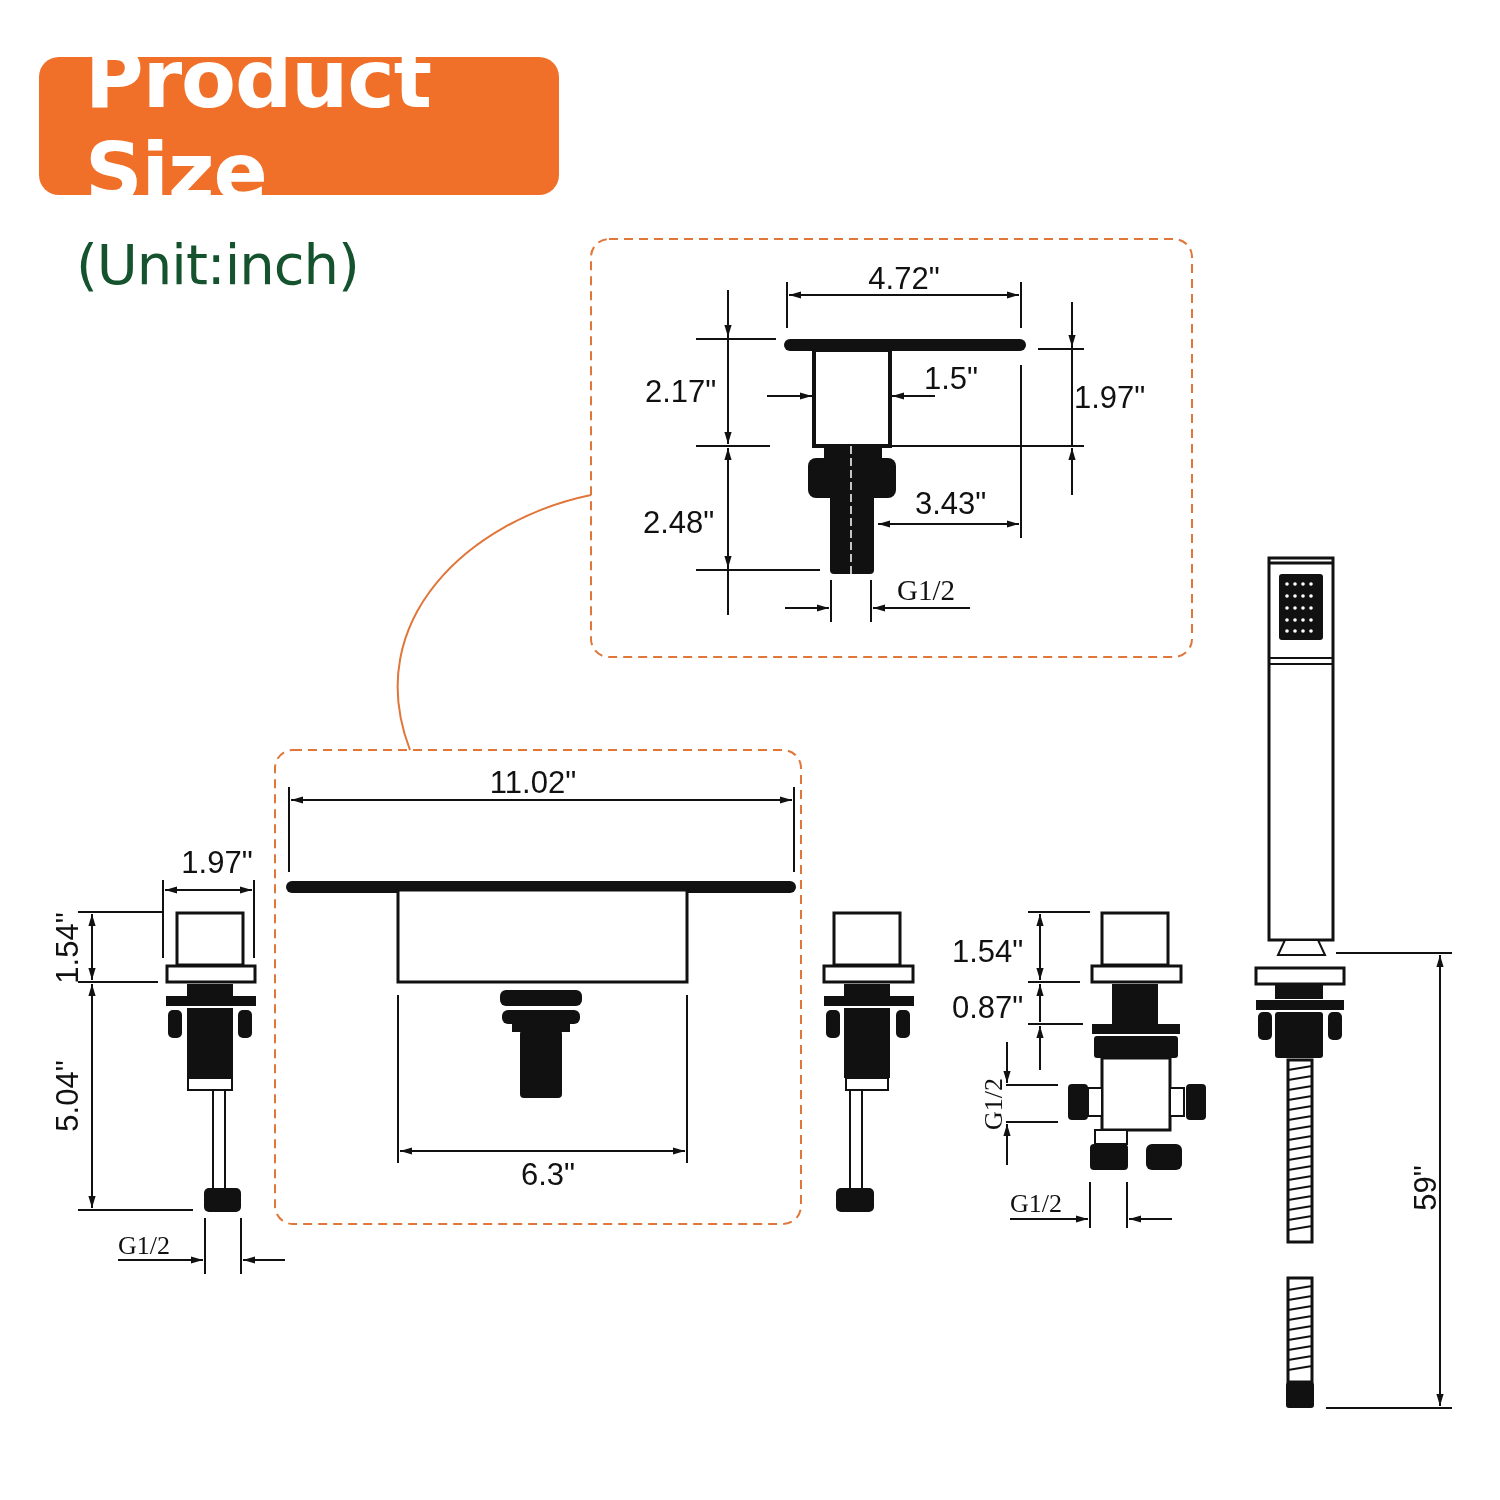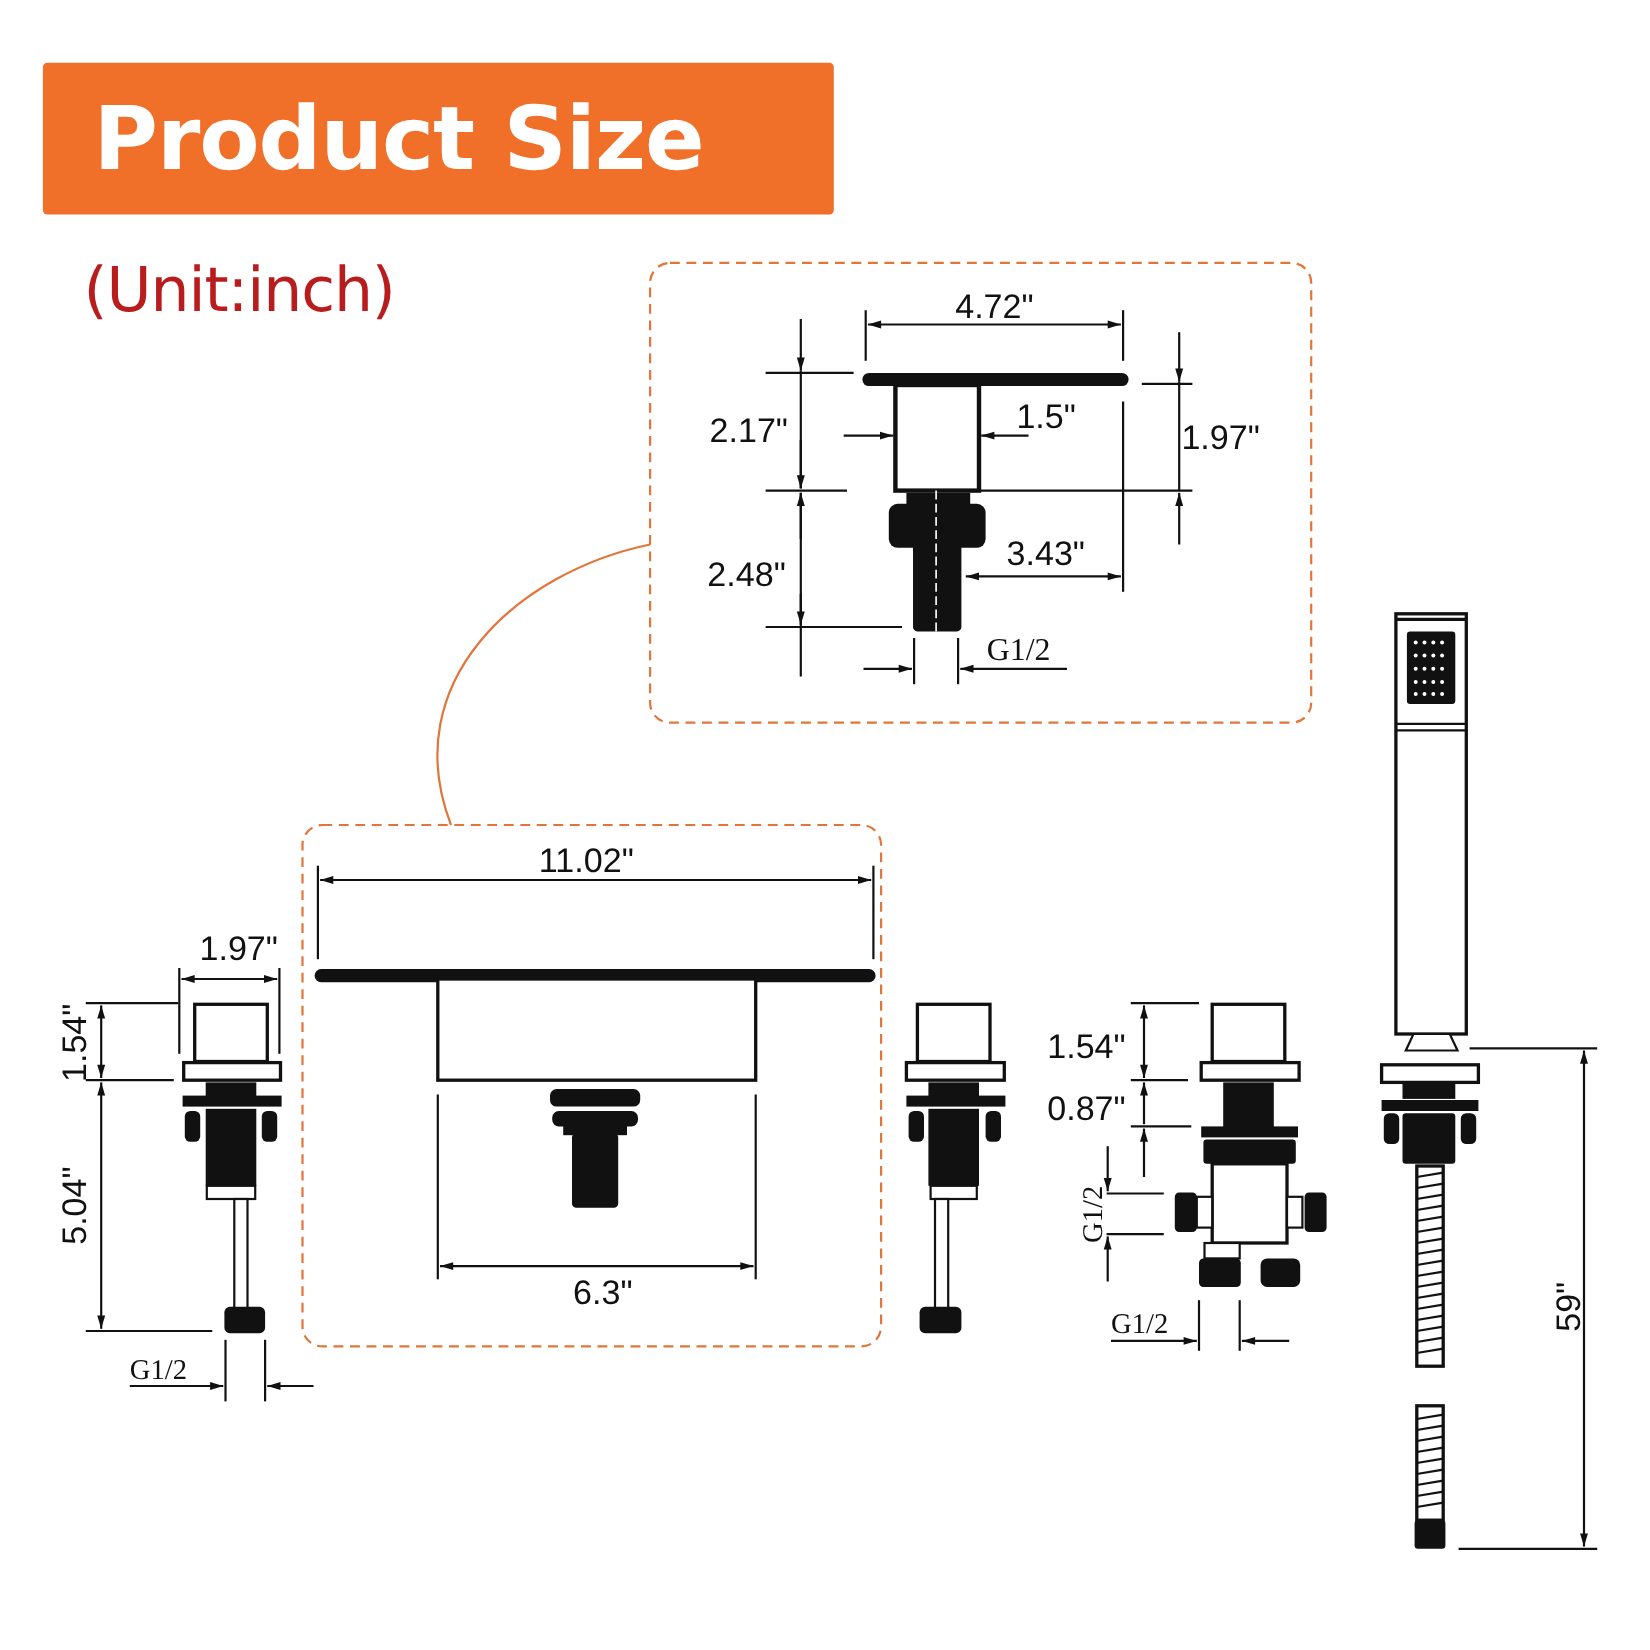--- a/index.html
+++ b/index.html
@@ -1,22 +1,22 @@
 <!DOCTYPE html>
 <html><head>
 <meta charset="utf-8">
 <style>
   html, body { margin: 0; padding: 0; background: #ffffff; }
   body { width: 1500px; height: 1500px; position: relative; overflow: hidden;
          font-family: "Liberation Sans", sans-serif; }
-  .title-badge { position: absolute; left: 39px; top: 57px; width: 719px; height: 138px;
-                 background: #F07029; border-radius: 4px; display: flex; align-items: center; }
+  .title-badge { position: absolute; left: 39px; top: 57px; width: 520px; height: 138px;
+                 background: #F07029; border-radius: 20px; display: flex; align-items: center; }
   .title-text { color: #ffffff; font-family: "DejaVu Sans", sans-serif; font-weight: bold;
                 font-size: 80px; letter-spacing: -1px; margin-left: 46px; }
-  .unit-text { position: absolute; left: 76px; top: 232px; color: #b91c1c;
+  .unit-text { position: absolute; left: 76px; top: 232px; color: #14532d;
                font-family: "DejaVu Sans", sans-serif; font-size: 56px; letter-spacing: -1px; }
   svg.drawing { position: absolute; left: 0; top: 0; }
   .dim { font-family: "Liberation Sans", sans-serif; font-size: 31px; fill: #111; }
   .dim-serif { font-family: "Liberation Serif", serif; font-size: 29px; fill: #111; }
   .ln { stroke: #111; stroke-width: 2; fill: none; }
   .thick { stroke: #111; stroke-width: 12; stroke-linecap: round; }
   .part { stroke: #111; stroke-width: 4; fill: #fff; }
   .solid { fill: #111; }
   .dash-box { fill: none; stroke: #E0763A; stroke-width: 2; stroke-dasharray: 9 6; }
 </style>

